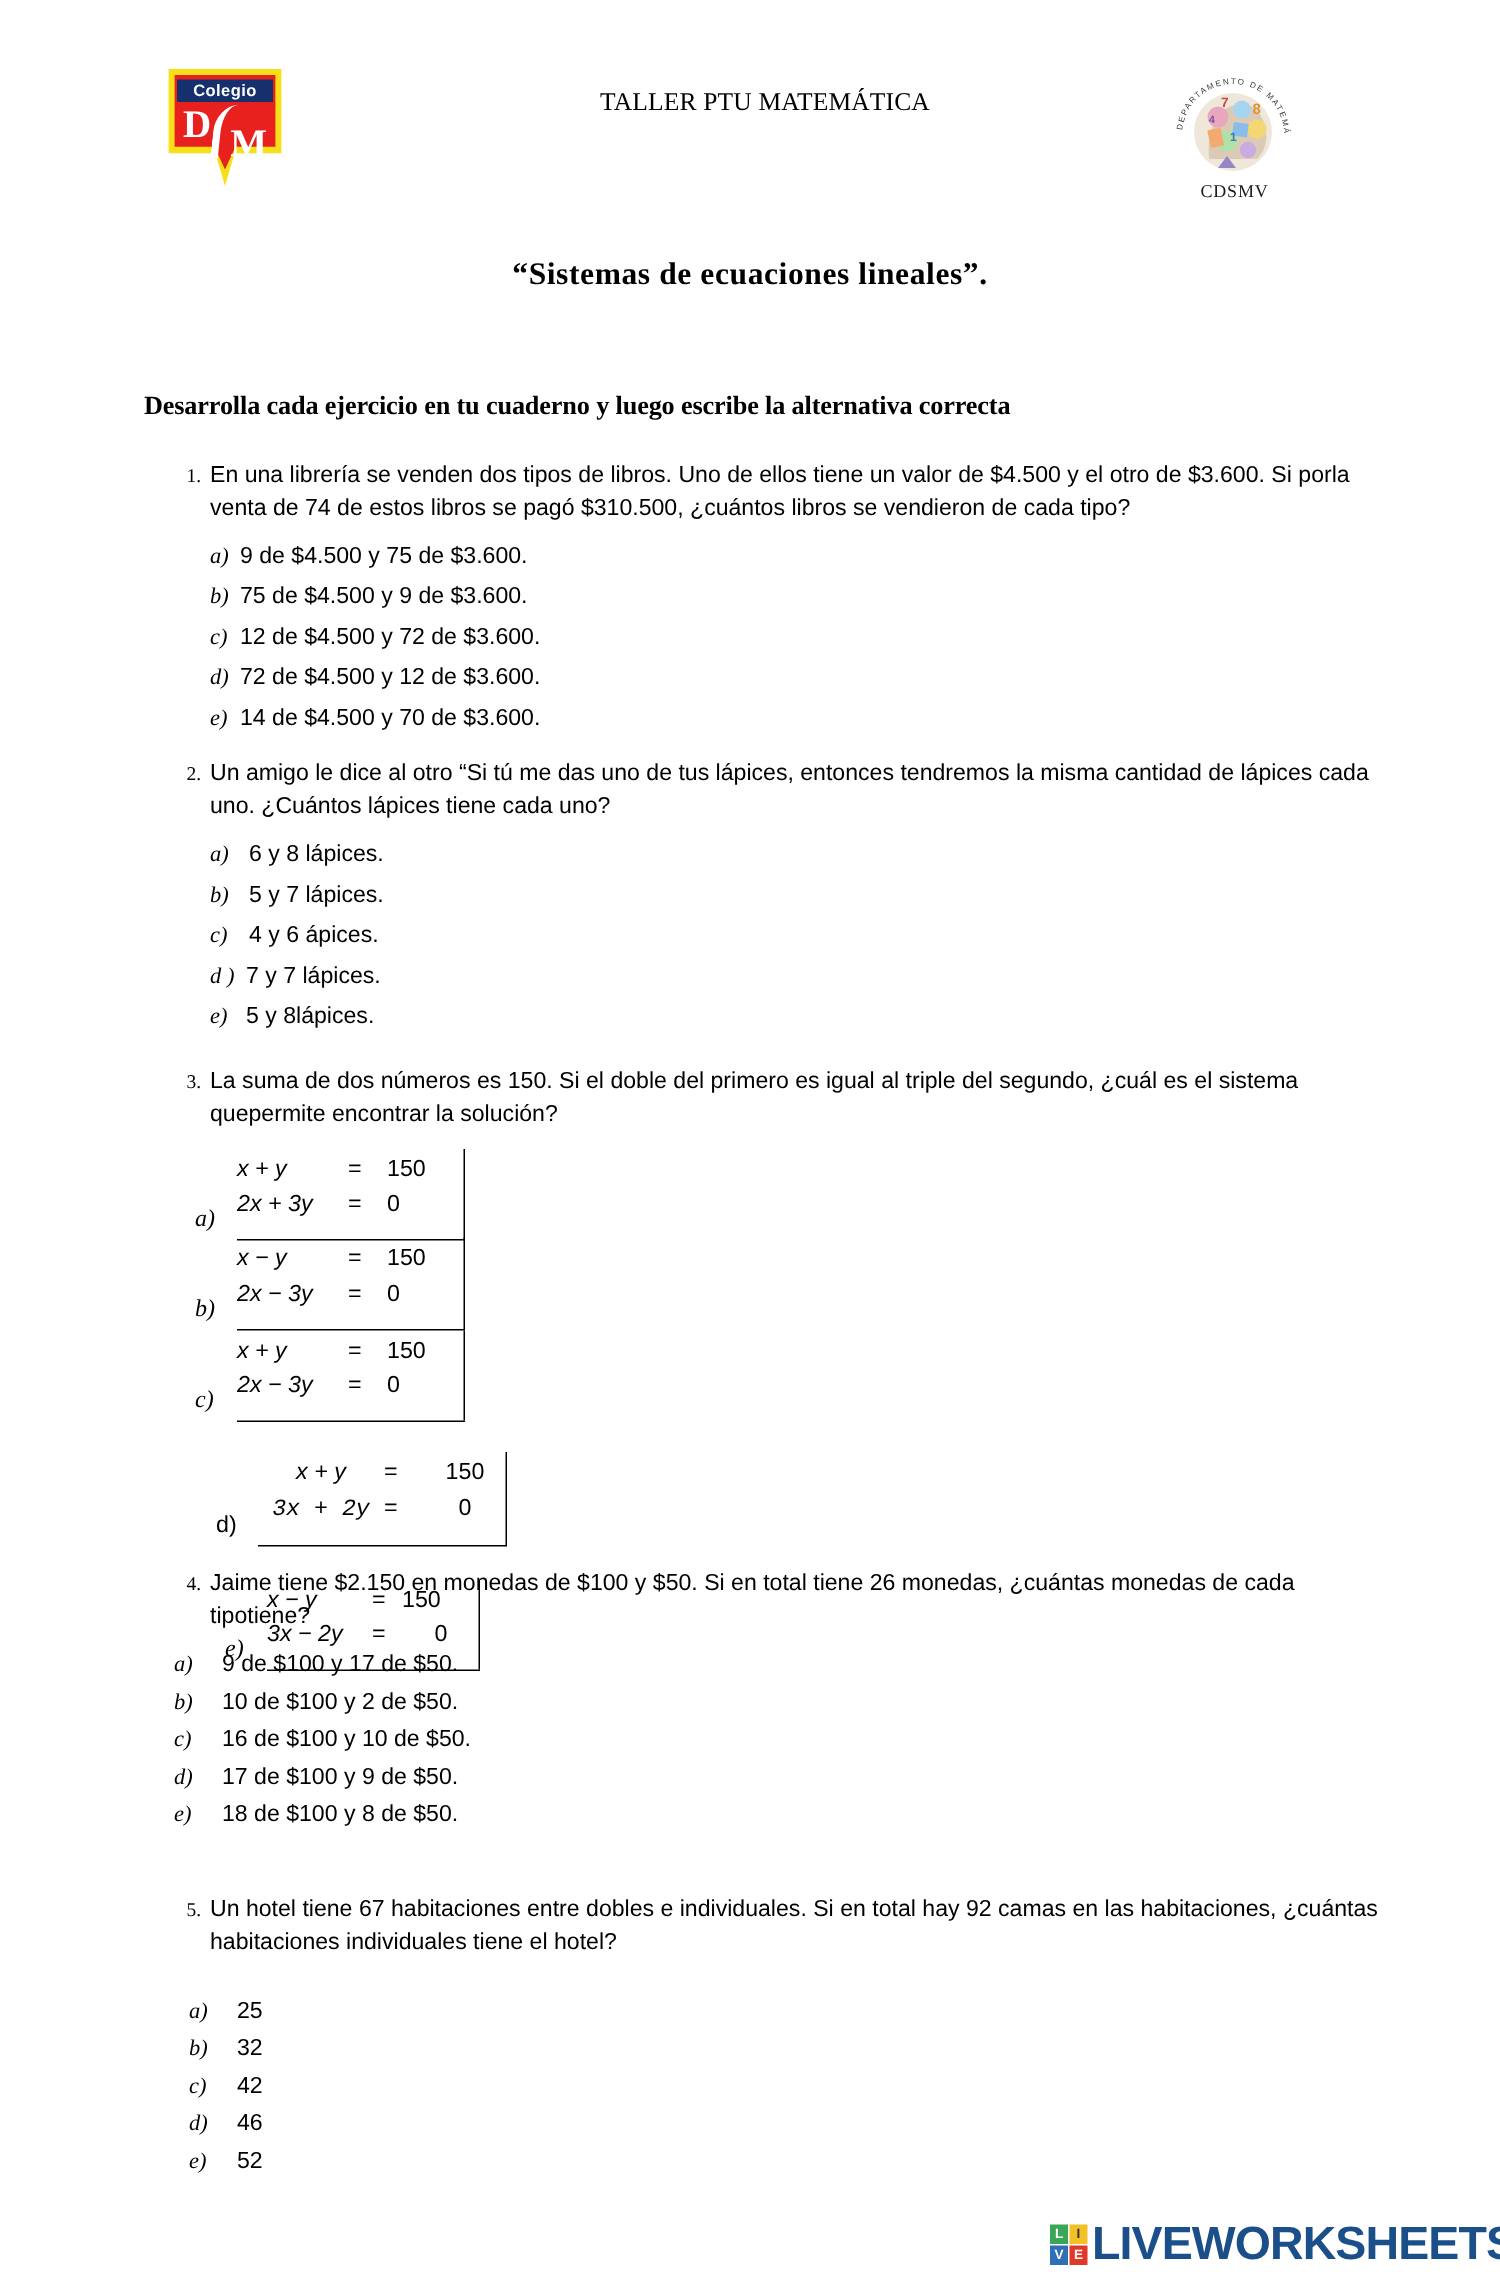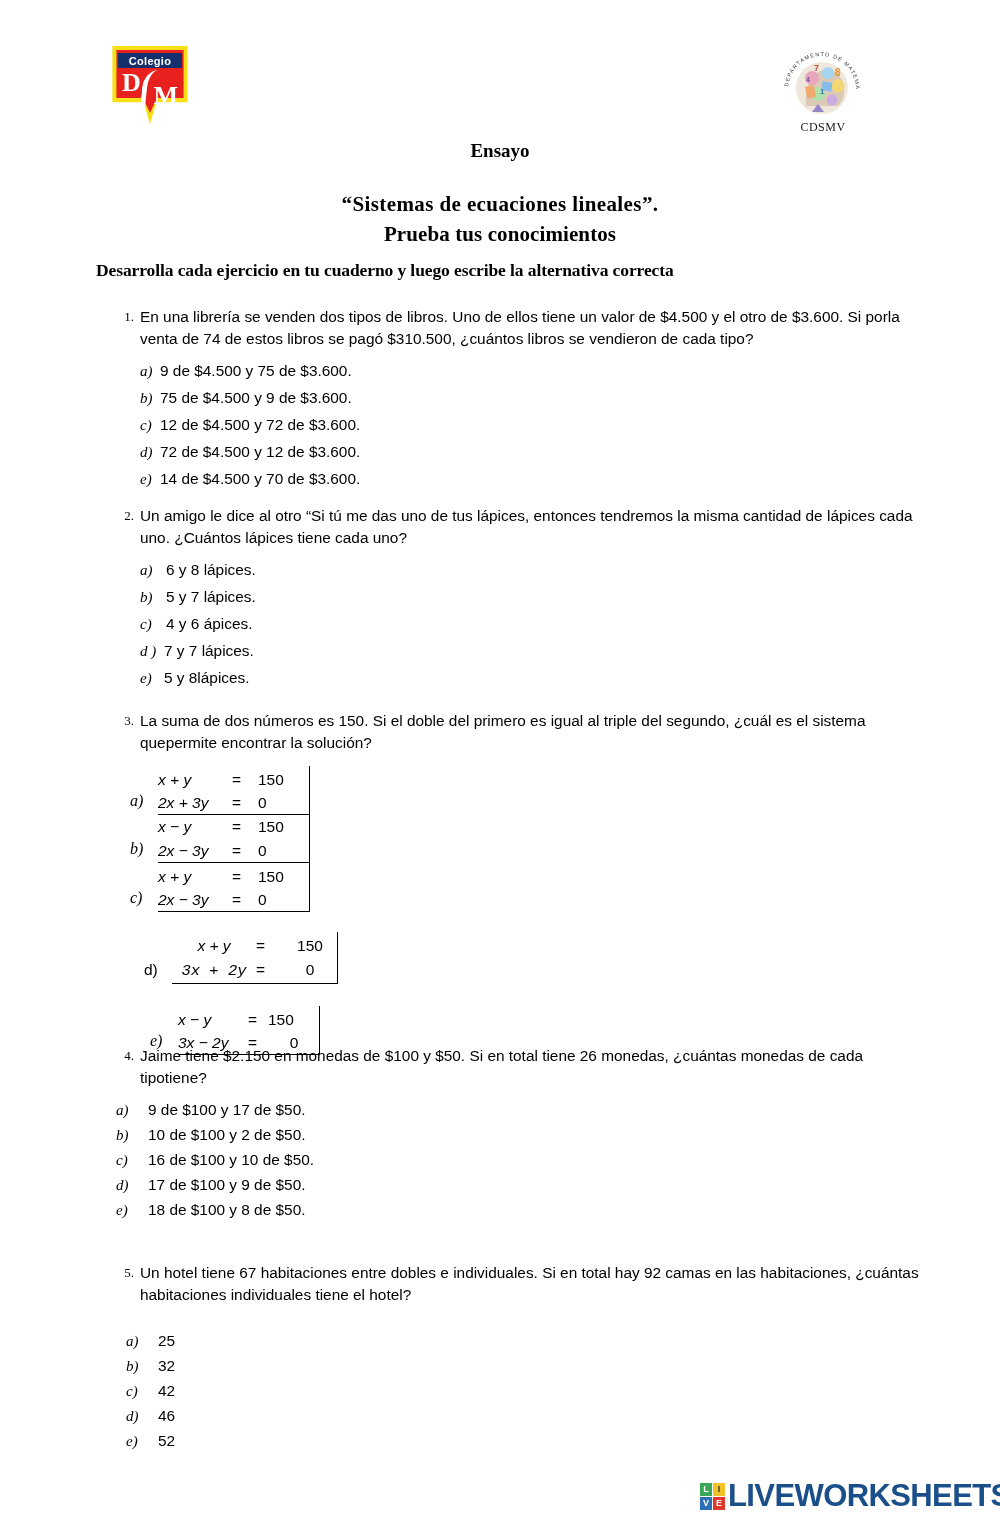--- a/index.html
+++ b/index.html
@@ -221,21 +221,21 @@
     font-style: italic;
     font-size: 16px;
     padding-bottom: 5px;
     width: 28px;
     flex: 0 0 28px;
     text-align: left;
   }
   .sys-body {
     position: relative;
     border-bottom: 1.6px solid #000;
-    padding-bottom: 0;
+    padding-bottom: 12px;
   }
   .sys-body::after {
     content: "";
     position: absolute;
     right: 0;
     top: -2px;
     bottom: 0px;
     border-right: 1.4px solid #000;
   }
   .eq-row {
@@ -299,20 +299,21 @@
       <span>Colegio</span>
     </div>
     <div class="dm-letters">
       <span class="d">D</span>
       <span class="s"></span>
       <span class="m">M</span>
     </div>
   </div>
 
   <div class="header-title">
+    <div>TALLER PTU MATEMÁTICA</div>
   </div>
 
   <div class="logo-cdsmv">
     <div class="cdsmv-ring">
       <svg width="92" height="80" viewBox="0 0 92 80" aria-hidden="true">
         <defs>
           <path id="arcpath" d="M 12,48 A 34,34 0 0 1 80,48" fill="none"></path>
         </defs>
         <text font-family="Liberation Sans, sans-serif" font-size="5.4" fill="#3a3a3a" letter-spacing="1.2">
           <textPath href="#arcpath" startOffset="3%">DEPARTAMENTO DE MATEMÁTICA</textPath>
@@ -333,24 +334,22 @@
           <text x="30" y="40" font-family="Liberation Sans, sans-serif" font-size="7" font-weight="bold" fill="#6b3fa0">4</text>
           <path d="M42 62 L48 70 L36 70 Z" fill="#8e7cc3"></path>
         </g>
       </svg>
     </div>
     <div class="cdsmv-label">CDSMV</div>
   </div>
 </div>
 
 <div class="title-block">
-  <div class="title-ensayo">Ensayo</div>
   <div class="title-main">
     <div class="line1">“Sistemas de ecuaciones lineales”.</div>
-    <div class="line2">Prueba tus conocimientos</div>
   </div>
 </div>
 
 <div class="instruction">Desarrolla cada ejercicio en tu cuaderno y luego escribe la alternativa correcta</div>
 
 <div class="question q1" style="top:306px;">
   <div class="q-head">
     <div class="q-num">1.</div>
     <div class="q-text">En una librería se venden dos tipos de libros. Uno de ellos tiene un valor de $4.500 y el otro de $3.600. Si porla venta de 74 de estos libros se pagó $310.500, ¿cuántos libros se vendieron de cada tipo?</div>
   </div>

